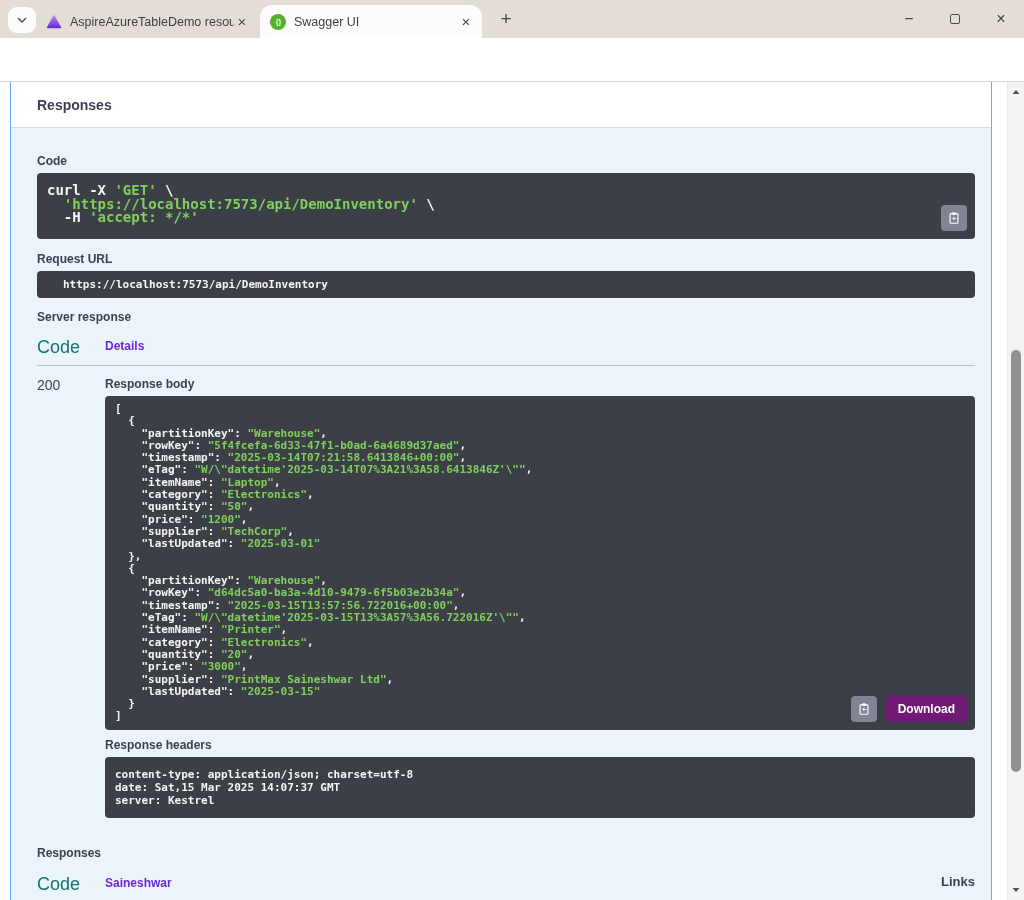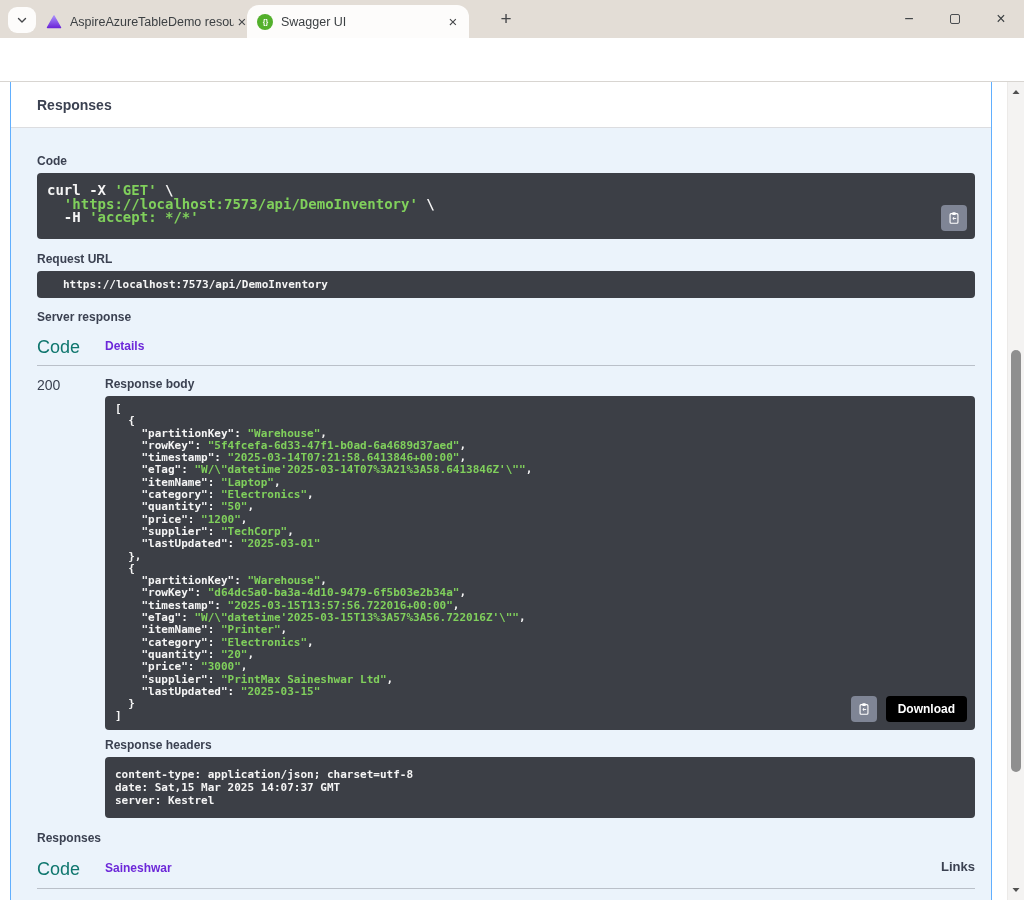--- a/index.html
+++ b/index.html
@@ -3,21 +3,21 @@
 <meta charset="utf-8">
 <style>
   * { margin:0; padding:0; box-sizing:border-box; }
   html,body { width:1024px; height:900px; overflow:hidden; font-family:"Liberation Sans", sans-serif; background:#fff; }
 
   
   #tabstrip { position:absolute; left:0; top:0; width:1024px; height:38px; background:#e3ddd6; }
   .tab-search { position:absolute; left:8px; top:7px; width:28px; height:26px; background:#fdfcfb; border-radius:9px; display:flex; align-items:center; justify-content:center; }
   .tab { position:absolute; top:5px; height:33px; width:222px; display:flex; align-items:center; padding:0 8px 0 10px; }
   .tab.inactive { left:36px; }
-  .tab.active { left:247px; background:#fdfcfb; border-radius:12px 12px 0 0; }
+  .tab.active { left:260px; background:#fdfcfb; border-radius:12px 12px 0 0; }
   .tab .favicon { width:16px; height:16px; flex:0 0 16px; margin-right:8px; position:relative; }
   .tab-title { font-size:12.5px; color:#3c4043; white-space:nowrap; overflow:hidden; flex:1 1 auto; }
   .tab-close { width:16px; height:16px; line-height:15px; text-align:center; font-size:15px; color:#45474a; border-radius:8px; flex:0 0 16px; }
   .swagger-fav { width:16px; height:16px; border-radius:50%; background:#53b02c; color:#fff; font-size:7px; font-weight:bold; display:flex; align-items:center; justify-content:center; letter-spacing:-1px; }
   .new-tab { position:absolute; left:494px; top:8px; width:24px; height:24px; text-align:center; line-height:22px; font-size:19px; color:#45474a; border-radius:12px; }
   .win-controls { position:absolute; right:0; top:0; height:38px; display:flex; align-items:center; }
   .winbtn { width:46px; text-align:center; color:#3c4043; font-size:16px; }
   .maxbox { display:inline-block; width:10px; height:10px; border:1.5px solid #494c50; border-radius:2px; }
 
   #toolbar { position:absolute; left:0; top:38px; width:1024px; height:44px; background:#ffffff; border-bottom:1px solid #d8d5d1; }
@@ -49,22 +49,22 @@
   .copy-btn { position:absolute; right:8px; bottom:8px; width:26px; height:26px; background:#7f8595; border:none; border-radius:4px; display:flex; align-items:center; justify-content:center; }
   .srv-head, .srv-row { display:grid; grid-template-columns:68px 1fr; }
   .srv-head { padding:8px 0 7px; border-bottom:1px solid #bac0c9; }
   .col-code-h { font-size:18px; color:#0f766e; }
   .col-details-h { font-size:12px; font-weight:bold; color:#6d28d9; padding-top:2px; }
   .srv-row { padding-top:11px; }
   .code-val { font-size:14px; color:#3b4151; }
   .body-wrap { position:relative; margin-bottom:8px; }
   .body-block { font-size:11px; line-height:12.3px; padding:7px 10px; }
   .dl-btns { position:absolute; right:8px; bottom:8px; display:flex; gap:9px; align-items:center; }
-  .download-btn { background:#000000; color:#fff; border:none; border-radius:4px; font-family:"Liberation Sans", sans-serif; font-size:12px; font-weight:bold; padding:6px 12px; }
-  .hdrs-block { font-size:11px; line-height:13px; padding:11px 10px; margin-bottom:11px; }
+  .download-btn { background:#701a75; color:#fff; border:none; border-radius:4px; font-family:"Liberation Sans", sans-serif; font-size:12px; font-weight:bold; padding:6px 12px; }
+  .hdrs-block { font-size:11px; line-height:13px; padding:11px 10px; margin-bottom:26px; }
   .resp2-title { margin:2px 0 8px; }
   .resp-head { display:grid; grid-template-columns:68px 1fr auto; padding:6px 0 8px; border-bottom:1px solid #bac0c9; }
   .resp-row { display:grid; grid-template-columns:68px 1fr auto; padding:10px 0 16px; }
   .links-h { font-size:13px; font-weight:bold; color:#3b4151; }
   .desc-val { font-size:14px; color:#3b4151; }
   .links-val { font-size:12px; font-style:italic; color:#3b4151; }
 
   
   #scrollbar { position:absolute; right:0; top:82px; width:17px; height:818px; background:#f4f3f2; border-left:1px solid #eceae8; }
   .sb-arrow { position:absolute; left:3px; width:10px; height:10px; }

